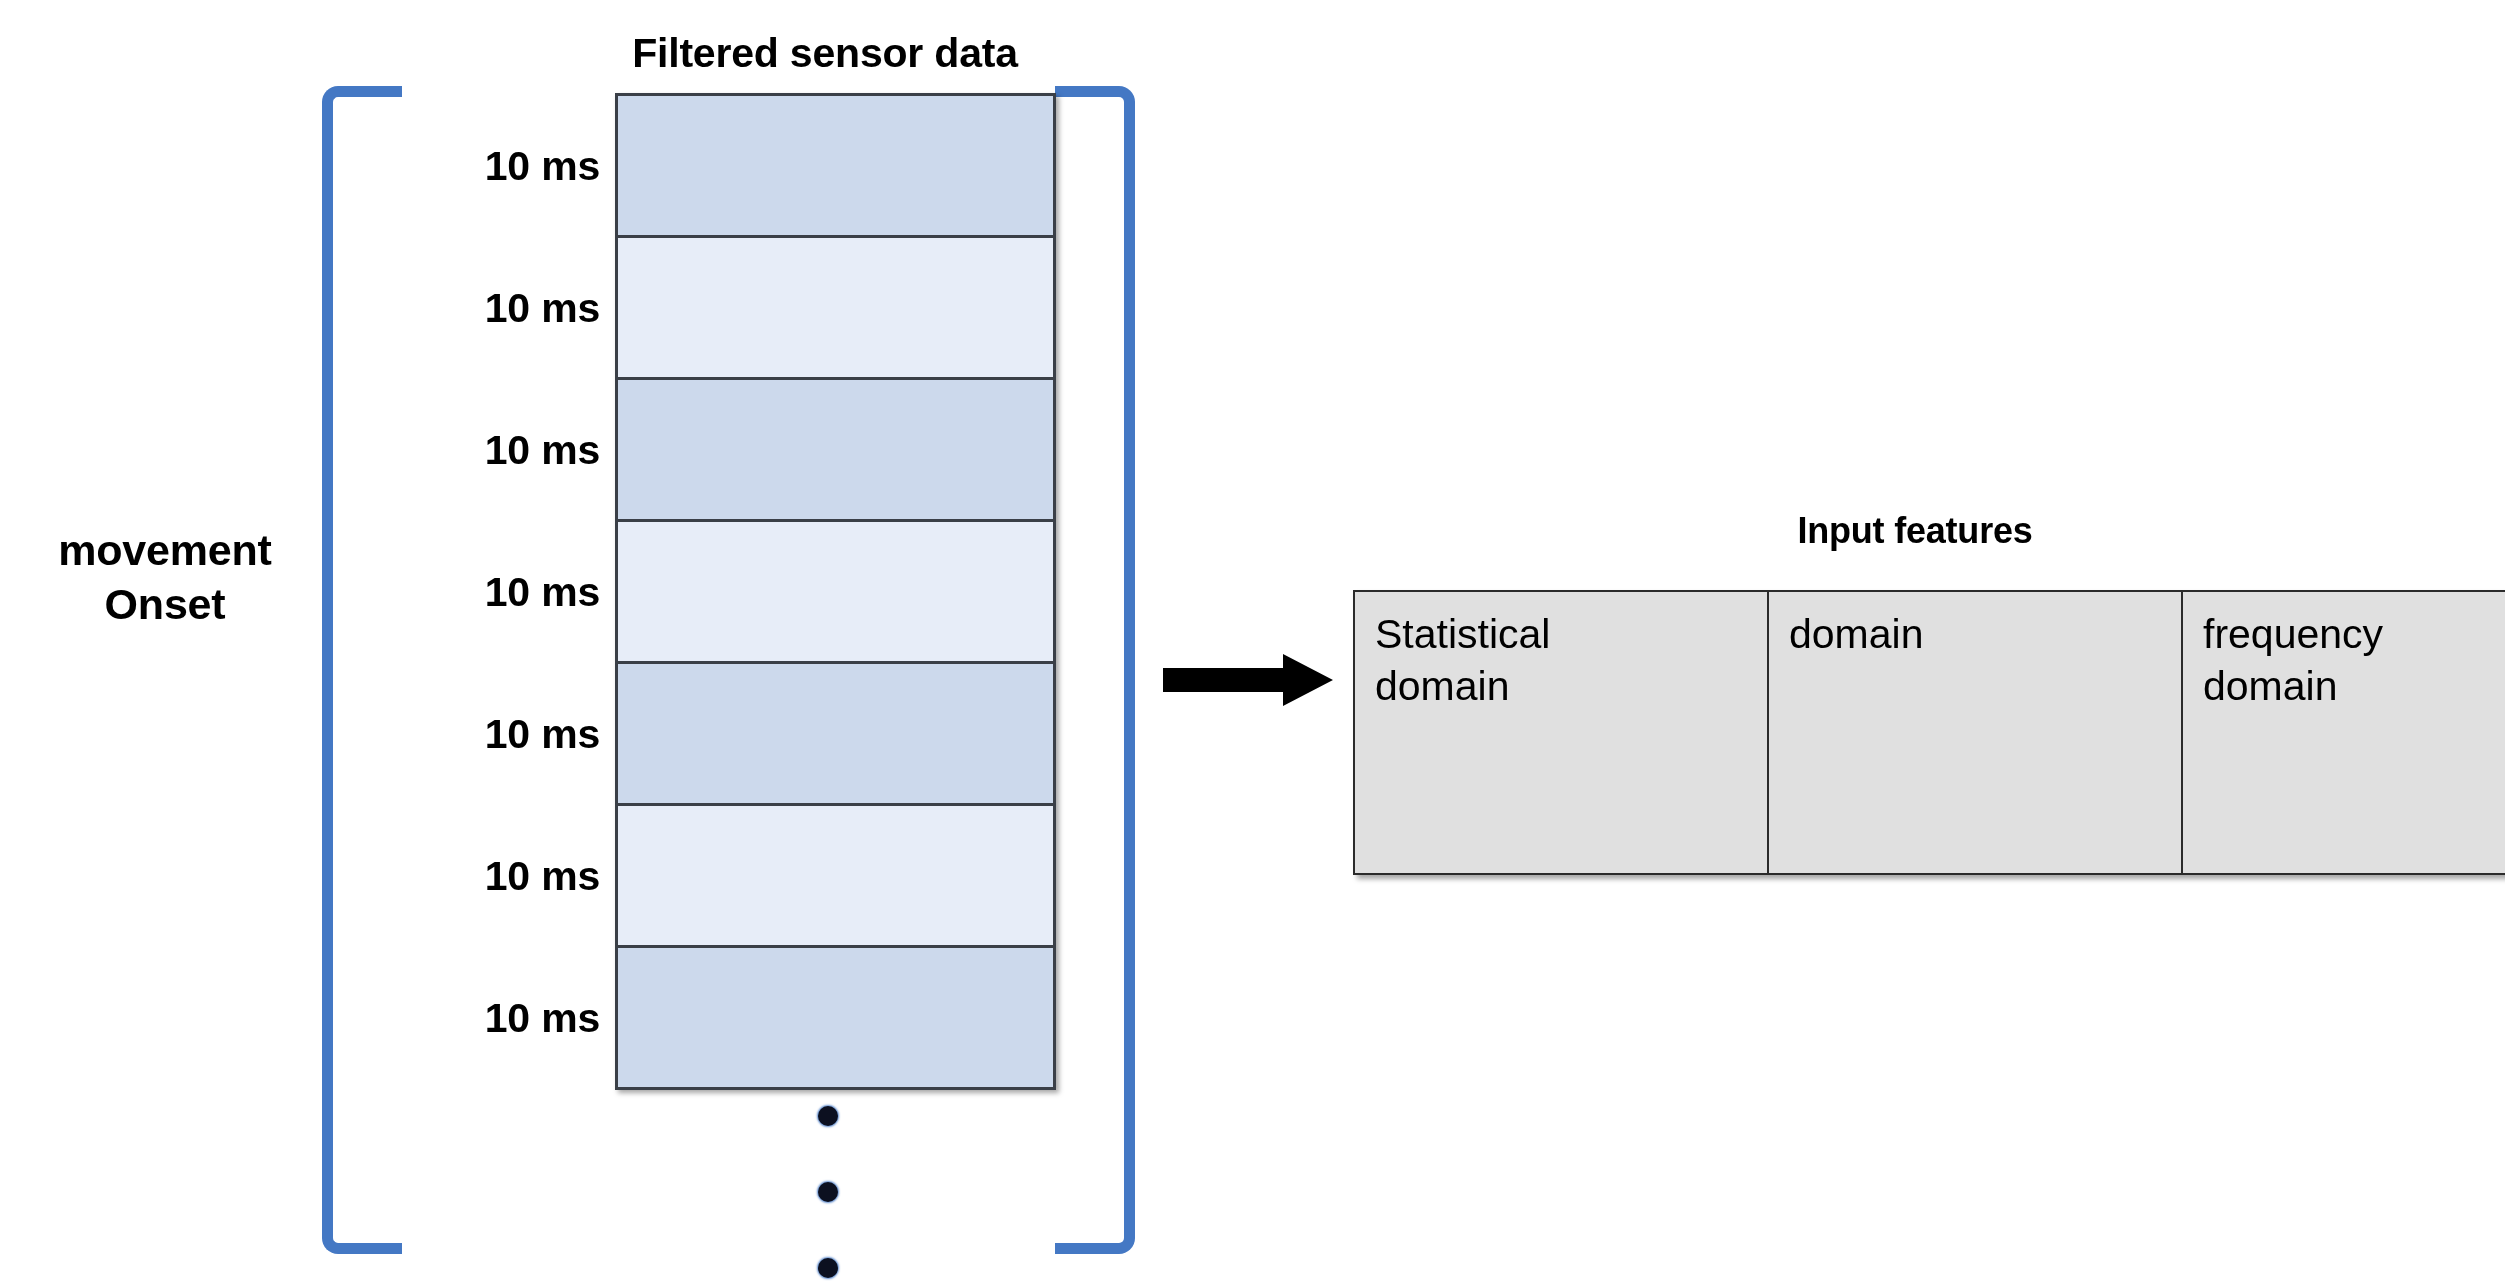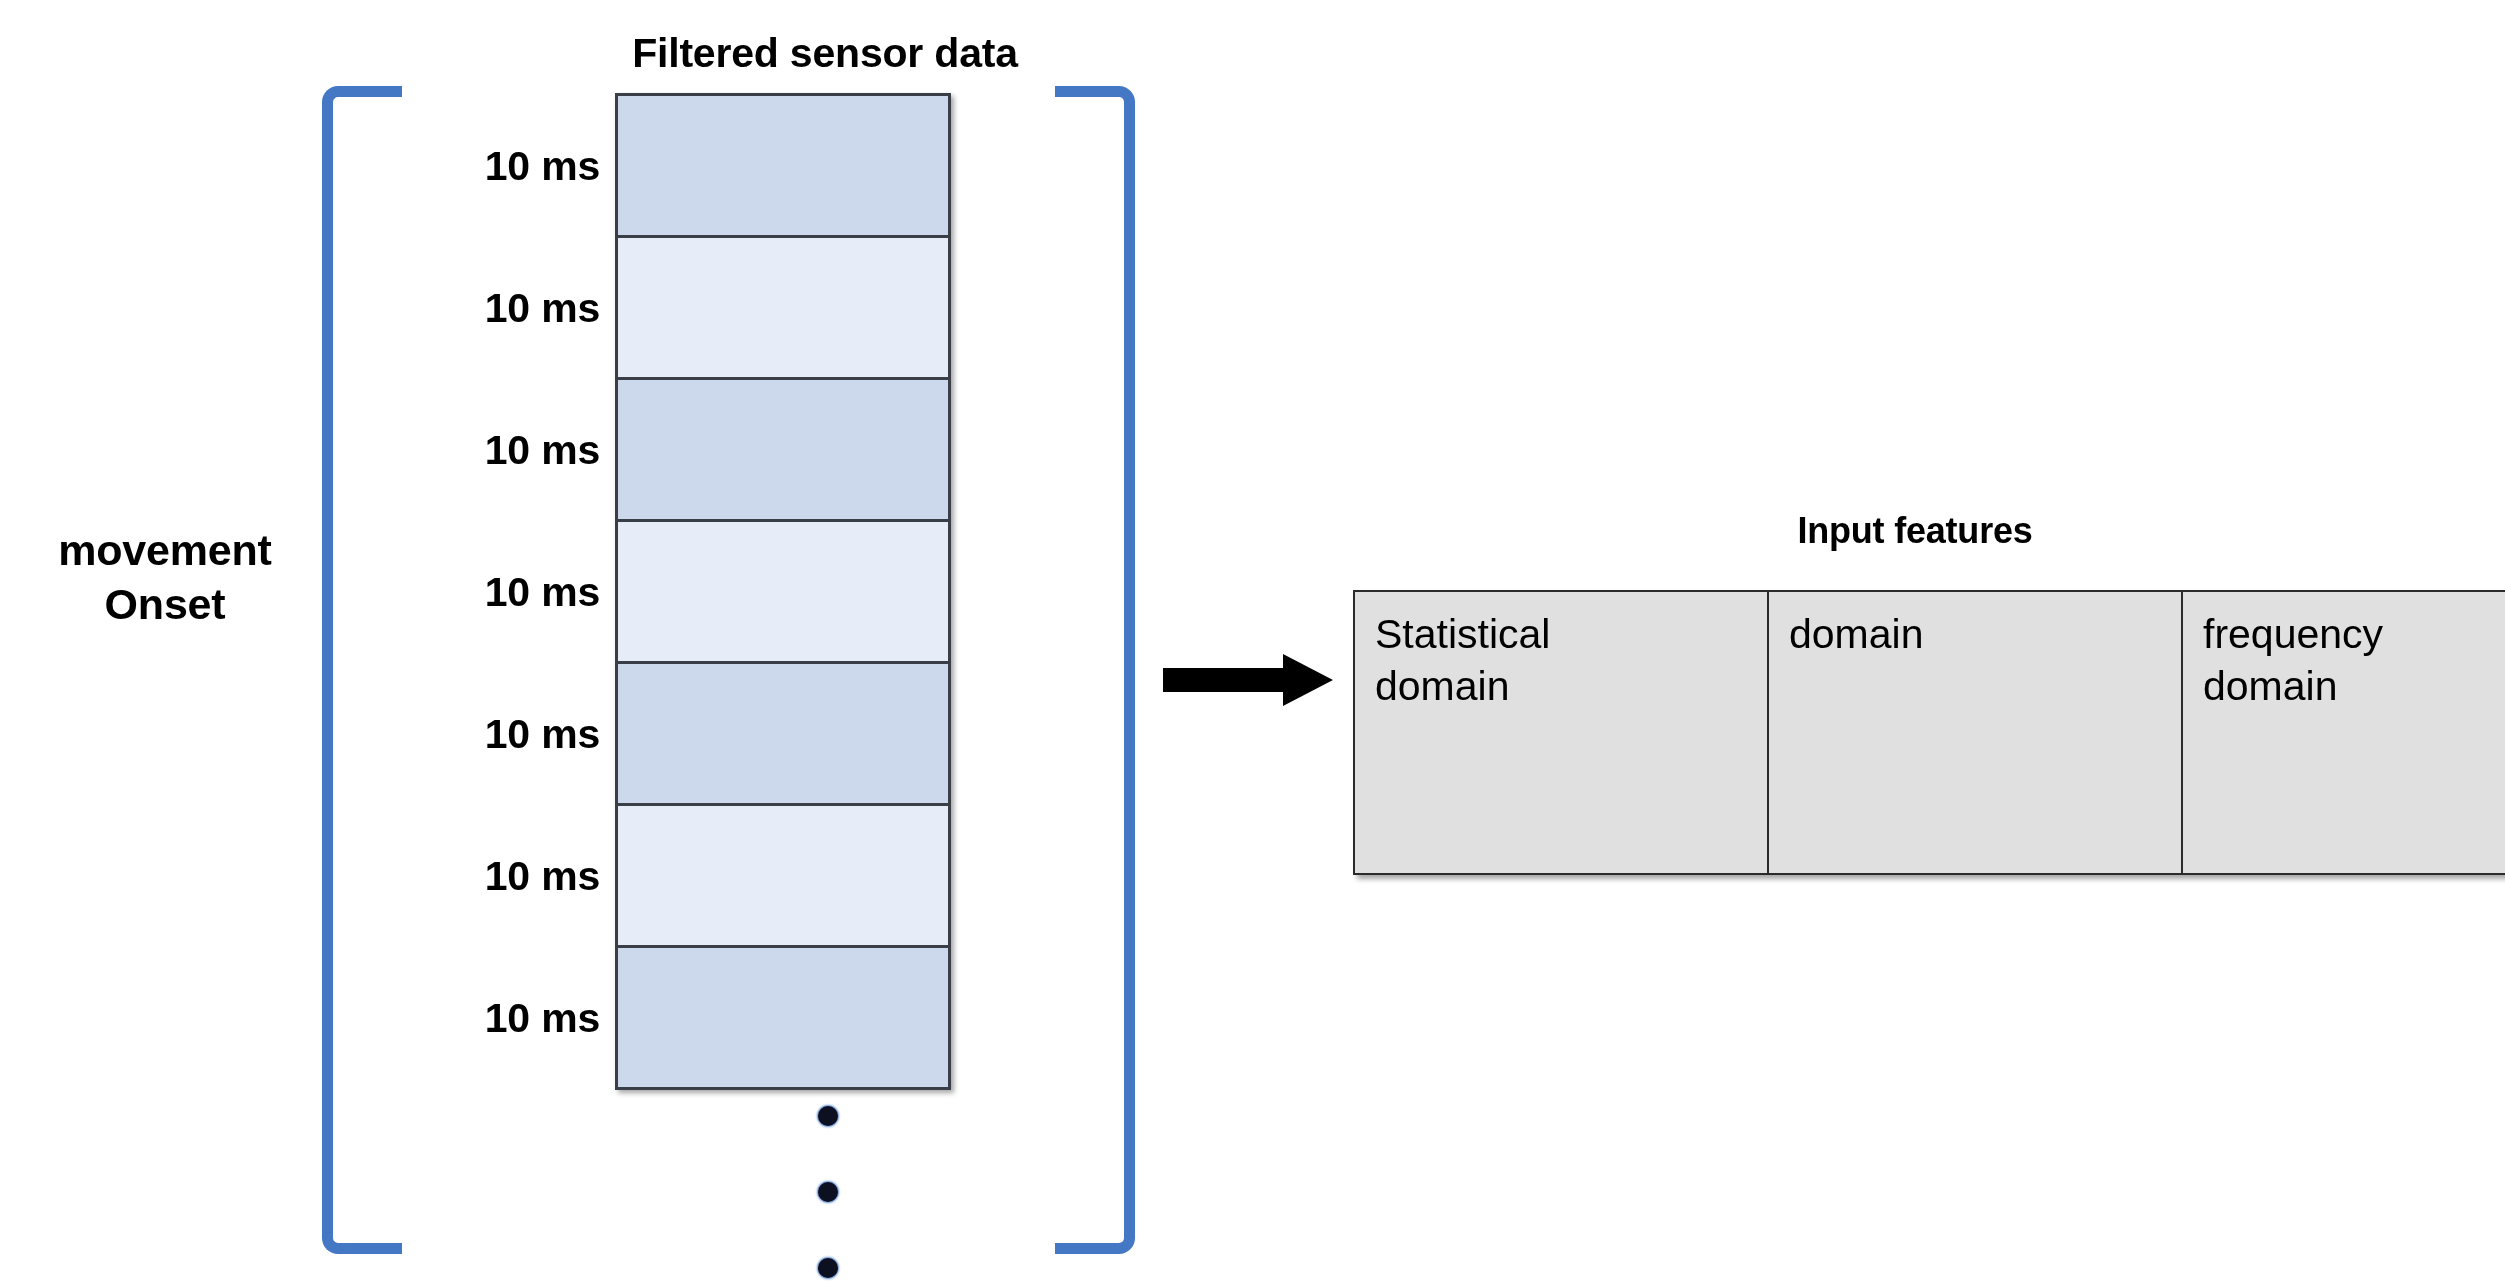--- a/index.html
+++ b/index.html
@@ -75,21 +75,21 @@
     font-weight: bold;
     letter-spacing: -0.2px;
     margin-top: 22px;
   }
 
   
   .stack {
     position: absolute;
     left: 615px;
     top: 93px;
-    width: 336px;
+    width: 441px;
     height: 997px;
     box-sizing: border-box;
     border: 3px solid #3a3f47;
     box-shadow: 3px 3px 5px rgba(0,0,0,0.35);
     display: flex;
     flex-direction: column;
   }
   .stack-row {
     flex: 1 1 0;
     border-bottom: 3px solid #3a3f47;

